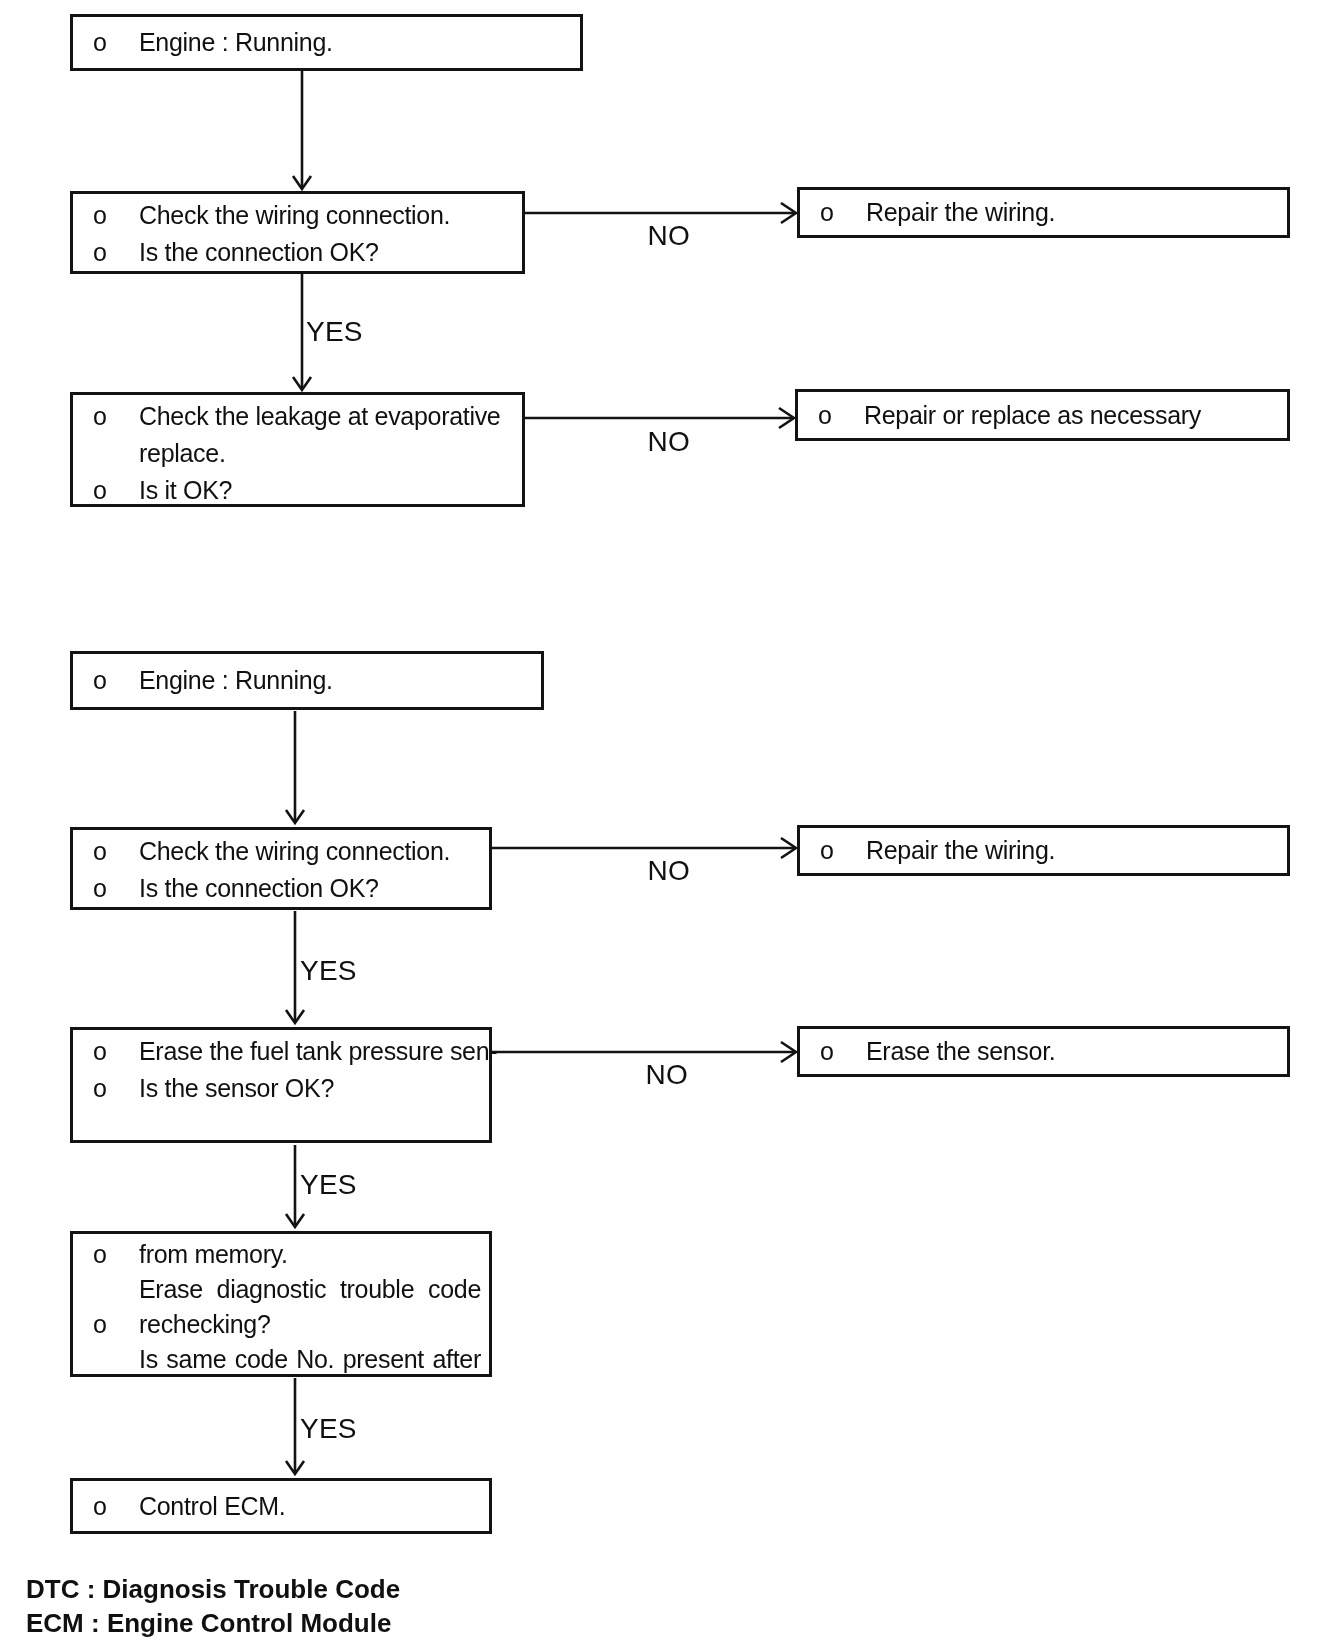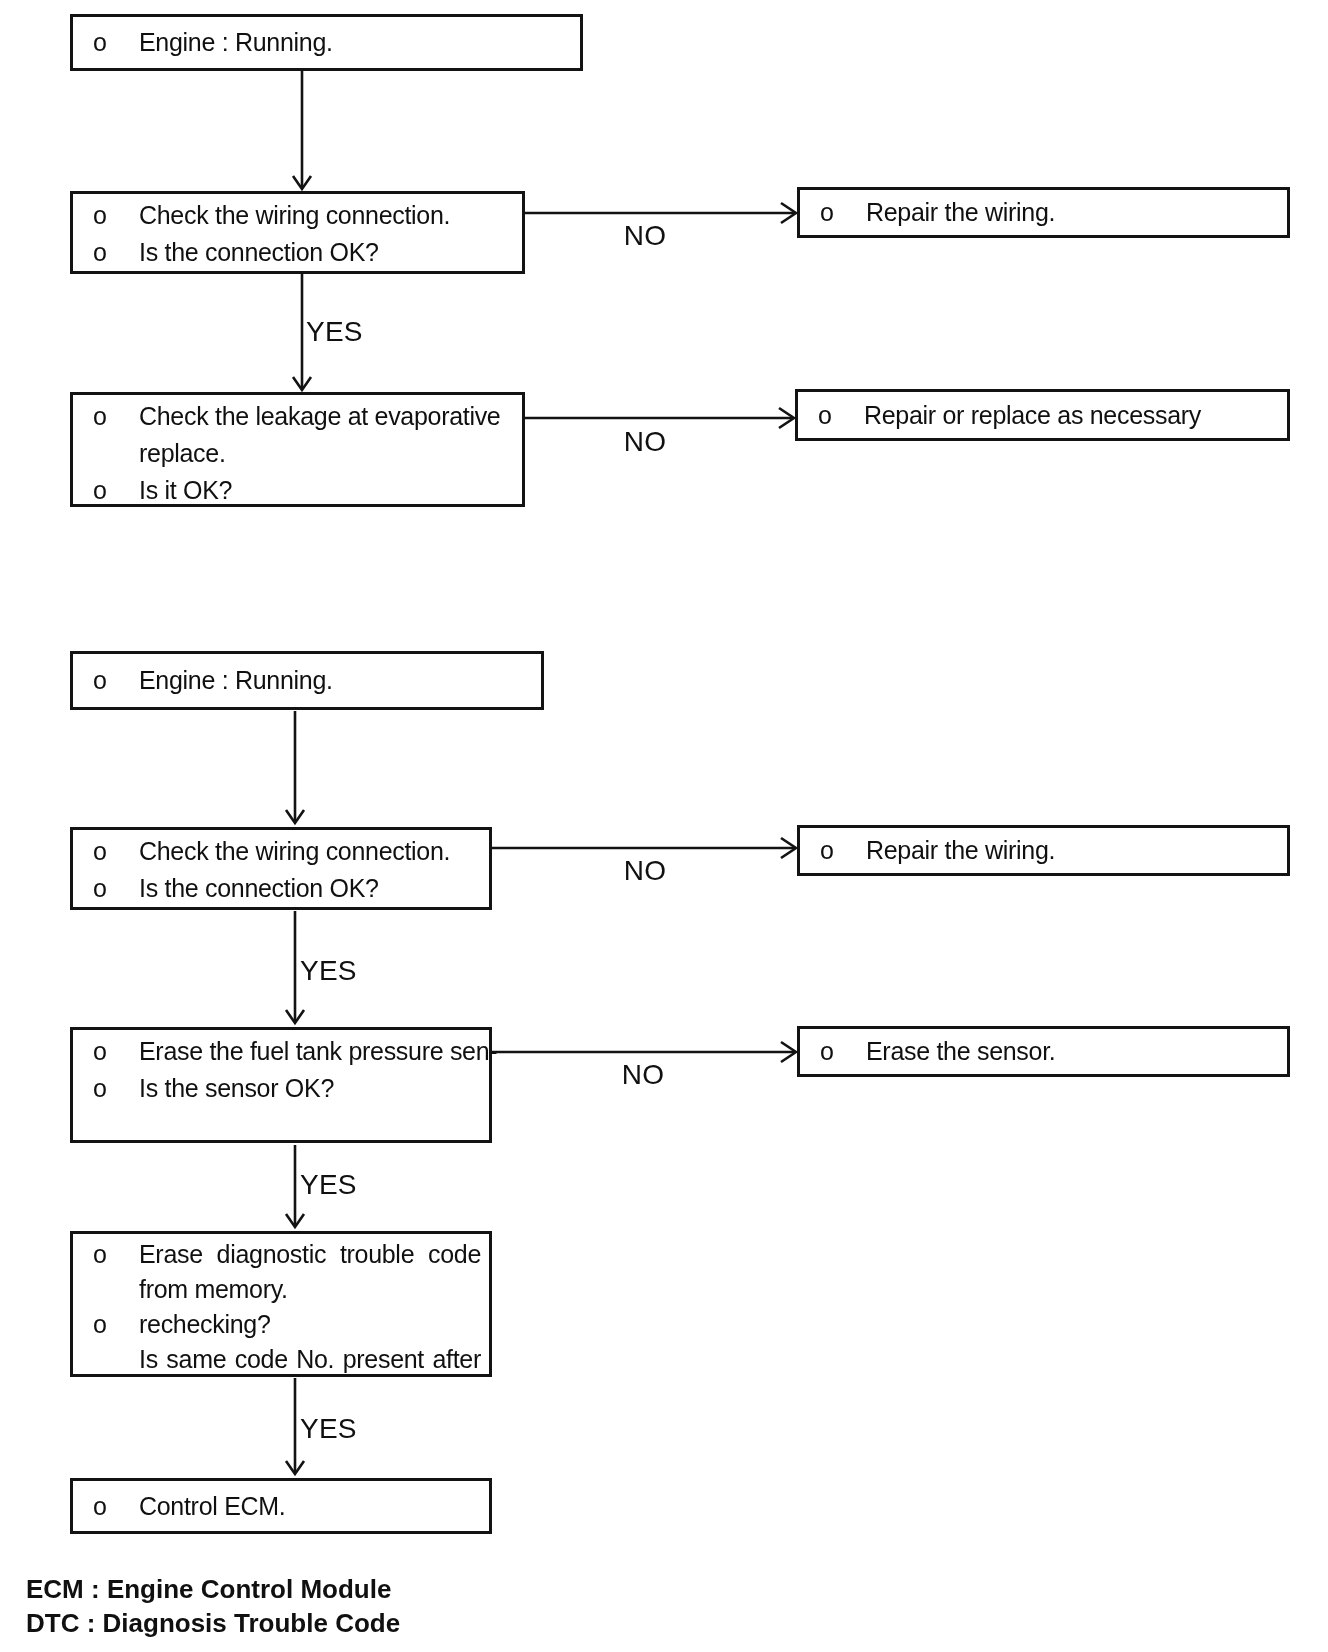--- a/index.html
+++ b/index.html
@@ -14,21 +14,21 @@
   }
   .fbox.single{display:flex;align-items:center;}
   .fbox.single .item{width:100%;}
   .item{display:flex;line-height:37px;font-size:25px;letter-spacing:-0.3px;}
   .fbox.tight .item{line-height:35px;}
   .bullet{flex:0 0 46px;}
   .txt{flex:1;min-width:0;}
   .ln{display:block;white-space:nowrap;}
   .ln.just{white-space:normal;text-align:justify;text-align-last:justify;}
   .edge-label{position:absolute;font-size:28px;letter-spacing:0.2px;}
-  .edge-label.centered{width:90px;text-align:center;}
+  .edge-label.centered{width:90px;text-align:right;}
   .footer{position:absolute;left:26px;top:1572px;font-size:26px;font-weight:bold;line-height:34px;}
   .footer .ln{white-space:nowrap;}
 </style>
 </head>
 <body>
 
 <div class="page">
 
   <svg class="wires" width="1328" height="1652" viewBox="0 0 1328 1652">
     <g stroke="#131313" stroke-width="2.6" fill="none">
@@ -193,22 +193,22 @@
       <span class="txt">
           <span class="ln">Erase the sensor.</span>
         </span>
     </div>
   </div>
 
   <div class="fbox tight" style="left:70px;top:1231px;width:422px;height:146px">
     <div class="item">
       <span class="bullet">o</span>
       <span class="txt">
+        <span class="ln">from memory.</span>
         <span class="ln just">Erase diagnostic trouble code</span>
-        <span class="ln">from memory.</span>
       </span>
     </div>
     <div class="item">
       <span class="bullet">o</span>
       <span class="txt">
         <span class="ln">rechecking?</span>
         <span class="ln just">Is same code No. present after</span>
       </span>
     </div>
   </div>
@@ -222,17 +222,17 @@
     </div>
   </div>
 
   <div class="edge-label centered" style="left:600px;top:855px">NO</div>
   <div class="edge-label" style="left:300px;top:955px">YES</div>
   <div class="edge-label centered" style="left:598px;top:1059px">NO</div>
   <div class="edge-label" style="left:300px;top:1169px">YES</div>
   <div class="edge-label" style="left:300px;top:1413px">YES</div>
 
   <div class="footer">
+    <span class="ln">DTC : Diagnosis Trouble Code</span>
     <span class="ln">ECM : Engine Control Module</span>
-    <span class="ln">DTC : Diagnosis Trouble Code</span>
   </div>
 
 </div>
 
 </body></html>

